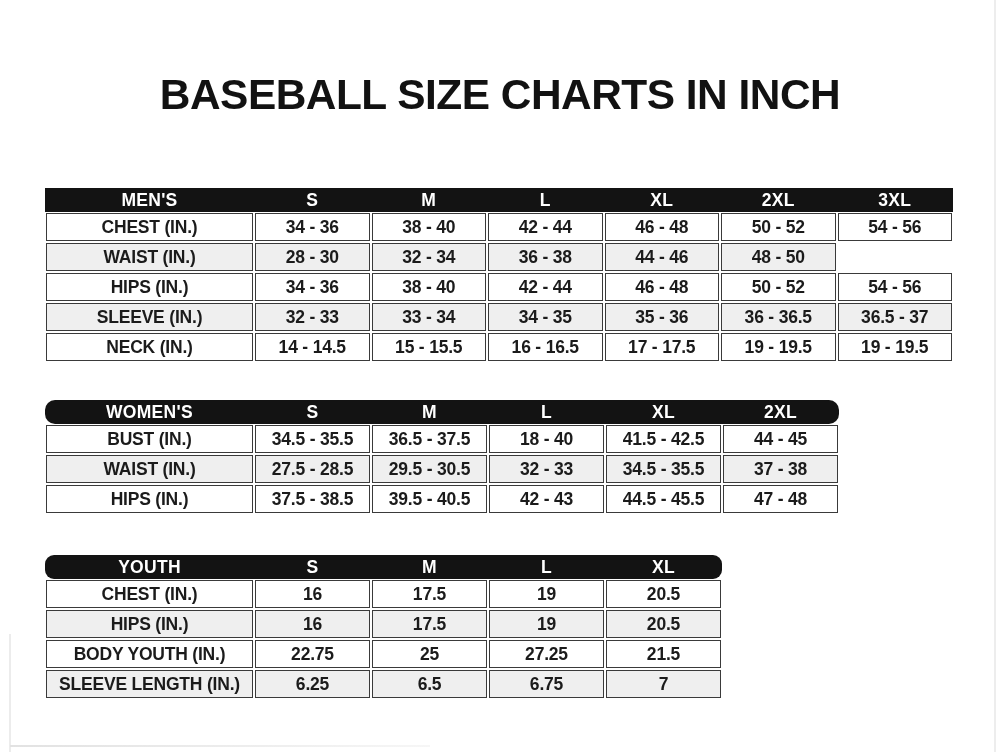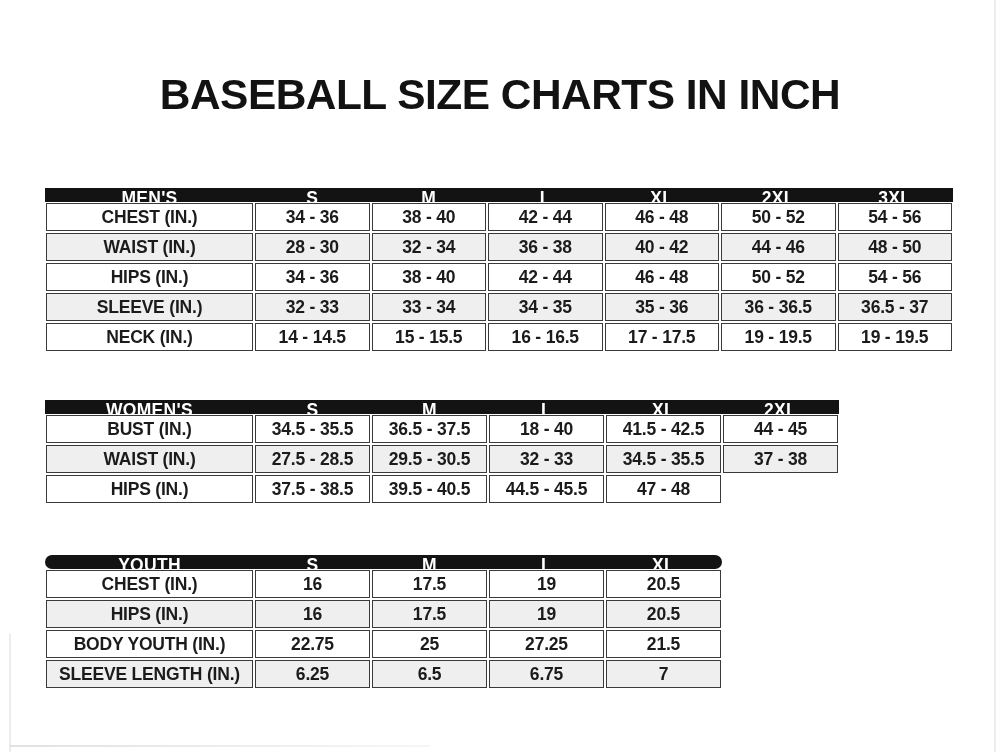--- a/index.html
+++ b/index.html
@@ -33,26 +33,26 @@
 
   
   .size-table {
     position: absolute;
     left: 45px;
   }
   .thead, .trow {
     display: grid;
   }
   .cols-6 .thead, .cols-6 .trow { grid-template-columns: 209px repeat(6, 116.5px); }
-  .cols-5 .thead, .cols-5 .trow { grid-template-columns: 209px repeat(5, 117px); }
+  .cols-5 .thead, .cols-5 .trow { grid-template-columns: 209px repeat(5, 117px); border-radius: 10px; }
   .cols-4 .thead, .cols-4 .trow { grid-template-columns: 209px repeat(4, 117px); border-radius: 9px; }
 
   .thead {
     background: var(--header-bg, #131313);
-    height: 14px;
+    height: 24px;
     align-items: center;
   }
   .hcell {
     color: var(--header-text, #ffffff);
     font-weight: 700;
     font-size: 17.5px;
     text-align: center;
     letter-spacing: 0.3px;
     white-space: nowrap;
   }
@@ -107,21 +107,20 @@
         <div class="cell vcell">42 - 44</div>
         <div class="cell vcell">46 - 48</div>
         <div class="cell vcell">50 - 52</div>
         <div class="cell vcell">54 - 56</div>
       </div>
       <div class="trow alt">
         <div class="cell lcell">WAIST (IN.)</div>
         <div class="cell vcell">28 - 30</div>
         <div class="cell vcell">32 - 34</div>
         <div class="cell vcell">36 - 38</div>
-        <div class="cell vcell">40 - 42</div>
         <div class="cell vcell">44 - 46</div>
         <div class="cell vcell">48 - 50</div>
       </div>
       <div class="trow">
         <div class="cell lcell">HIPS (IN.)</div>
         <div class="cell vcell">34 - 36</div>
         <div class="cell vcell">38 - 40</div>
         <div class="cell vcell">42 - 44</div>
         <div class="cell vcell">46 - 48</div>
         <div class="cell vcell">50 - 52</div>
@@ -171,20 +170,21 @@
         <div class="cell vcell">27.5 - 28.5</div>
         <div class="cell vcell">29.5 - 30.5</div>
         <div class="cell vcell">32 - 33</div>
         <div class="cell vcell">34.5 - 35.5</div>
         <div class="cell vcell">37 - 38</div>
       </div>
       <div class="trow">
         <div class="cell lcell">HIPS (IN.)</div>
         <div class="cell vcell">37.5 - 38.5</div>
         <div class="cell vcell">39.5 - 40.5</div>
+        <div class="cell vcell">42 - 43</div>
         <div class="cell vcell">44.5 - 45.5</div>
         <div class="cell vcell">47 - 48</div>
       </div>
     </div>
 </div>
 
 <div class="size-table cols-4" style="top:555px">
   <div class="thead">
       <div class="hcell">YOUTH</div>
       <div class="hcell">S</div>

